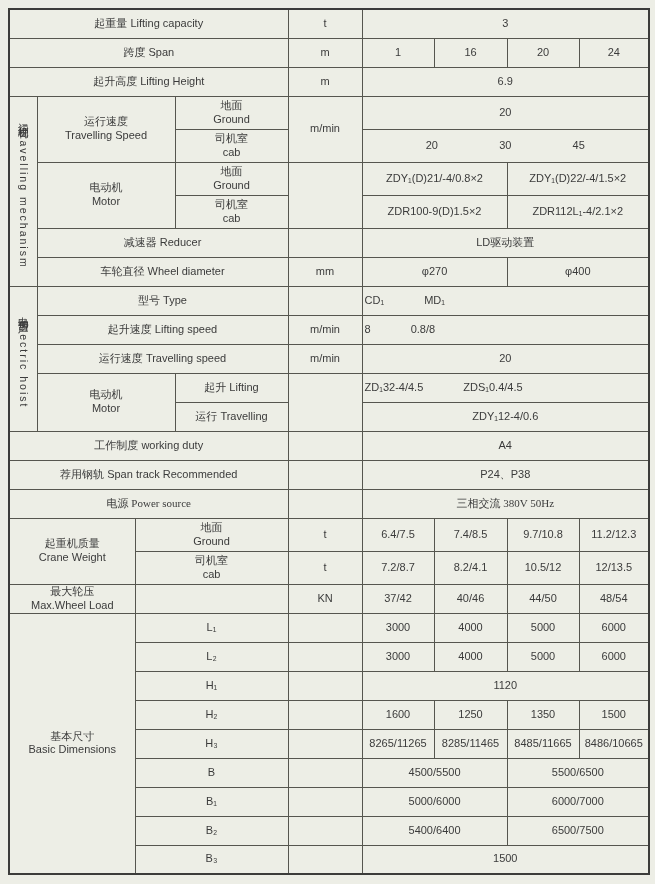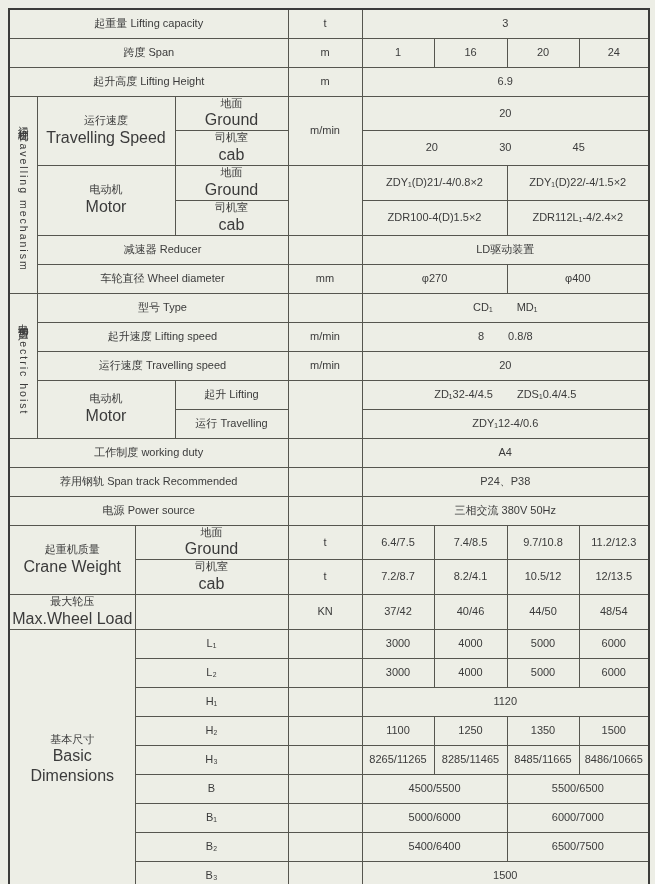--- a/index.html
+++ b/index.html
@@ -19,30 +19,30 @@
   }
   td{
     border:1px solid var(--line,#56564f);
     padding:0 2px;
     text-align:center;
     vertical-align:middle;
     font-size:11px;
     line-height:1.25;
     overflow:hidden;
   }
-  td .line2{font-size:16px;}
+  td .line2{font-size:11px;}
   td.v > div{
     writing-mode:vertical-rl;
     text-orientation:mixed;
     margin:0 auto;
     font-size:10.5px;
     letter-spacing:2px;
     white-space:nowrap;
   }
-  td .pair{display:flex;justify-content:center;align-items:center;gap:24px;}
+  td .pair{display:flex;align-items:center;gap:40px;}
   td .spread{display:flex;justify-content:space-evenly;align-items:center;}
 </style>
 </head>
 <body style="--paper: #edeee6; --line: #56564f; --line-strong: #3c3c3a; --ink: #3b3b3b;">
 
 <table class="spec">
   <colgroup>
       <col style="width: 28px;">
       <col style="width: 98px;">
       <col style="width: 40px;">
@@ -111,22 +111,22 @@
         </td>
         <td rowspan="2" class="u pre"></td>
         <td colspan="2" class="d pre">ZDY₁(D)21/-4/0.8×2</td>
         <td colspan="2" class="d pre">ZDY₁(D)22/-4/1.5×2</td>
       </tr>
       <tr style="height: 33px;">
         <td class="l">
           <div>司机室</div>
           <div class="line2">cab</div>
         </td>
-        <td colspan="2" class="d pre">ZDR100-4(D)1.5×2</td>
-        <td colspan="2" class="d pre">ZDR112L₁-4/2.4×2</td>
+        <td colspan="2" class="d pre">ZDR100-9(D)1.5×2</td>
+        <td colspan="2" class="d pre">ZDR112L₁-4/2.1×2</td>
       </tr>
       <tr style="height: 29px;">
         <td colspan="3" class="l pre">减速器 Reducer</td>
         <td class="u pre"></td>
         <td colspan="4" class="d pre">LD驱动装置</td>
       </tr>
       <tr style="height: 29px;">
         <td colspan="3" class="l pre">车轮直径 Wheel diameter</td>
         <td class="u pre">mm</td>
         <td colspan="2" class="d pre">φ270</td>
@@ -181,21 +181,21 @@
       <tr style="height: 29px; margin-top: 8px;">
         <td colspan="4" class="l pre">工作制度 working duty</td>
         <td class="u pre"></td>
         <td colspan="4" class="d pre">A4</td>
       </tr>
       <tr style="height: 29px;">
         <td colspan="4" class="l pre">荐用钢轨 Span track Recommended</td>
         <td class="u pre"></td>
         <td colspan="4" class="d pre">P24、P38</td>
       </tr>
-      <tr style="height: 29px;">
+      <tr style="height: 29px; font-family: Liberation Serif, serif;">
         <td colspan="4" class="l pre">电源 Power source</td>
         <td class="u pre"></td>
         <td colspan="4" class="d pre">三相交流  380V  50Hz</td>
       </tr>
       <tr style="height: 33px;">
         <td colspan="2" rowspan="2" class="l">
           <div>起重机质量</div>
           <div class="line2">Crane Weight</div>
         </td>
         <td colspan="2" class="l">
@@ -252,21 +252,21 @@
         <td class="d pre">6000</td>
       </tr>
       <tr style="height: 29px;">
         <td colspan="2" class="l pre">H₁</td>
         <td class="u pre"></td>
         <td colspan="4" class="d pre">1120</td>
       </tr>
       <tr style="height: 29px;">
         <td colspan="2" class="l pre">H₂</td>
         <td class="u pre"></td>
-        <td class="d pre">1100</td>
+        <td class="d pre">1600</td>
         <td class="d pre">1250</td>
         <td class="d pre">1350</td>
         <td class="d pre">1500</td>
       </tr>
       <tr style="height: 29px; margin-left: 40px;">
         <td colspan="2" class="l pre">H₃</td>
         <td class="u pre"></td>
         <td class="d pre">8265/11265</td>
         <td class="d pre">8285/11465</td>
         <td class="d pre">8485/11665</td>

